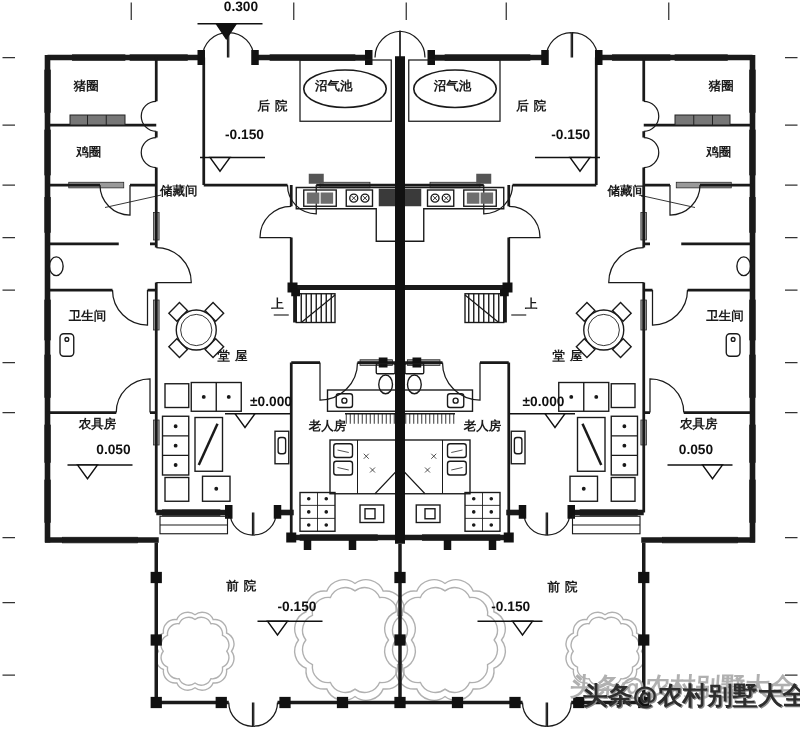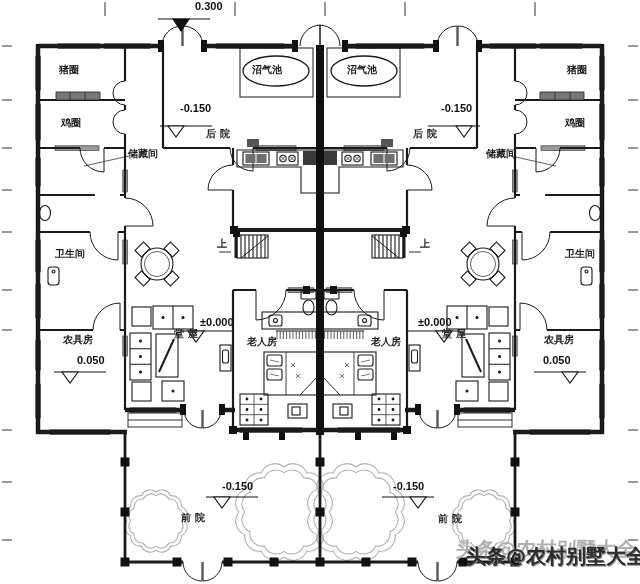--- a/index.html
+++ b/index.html
@@ -1,20 +1,20 @@
 <!DOCTYPE html>
 <html><head>
 <meta charset="utf-8">
 <style>
   html,body{margin:0;padding:0;background:#fff;}
   #stage{position:relative;width:640px;height:584px;background:#ffffff;overflow:hidden;
          font-family:"DejaVu Sans",sans-serif;}
   #plan-svg{position:absolute;left:0;top:0;}
   .lbl{position:absolute;font:600 10px/1.15 "DejaVu Sans",sans-serif;color:#1b1b1b;white-space:nowrap;}
-  .lbl.sp{letter-spacing:4px;margin-top:48px;}
+  .lbl.sp{letter-spacing:4px;}
   .lbl.sm{font-size:10px;}
   .elev{position:absolute;font:600 11px/1.1 "Liberation Sans",sans-serif;color:#101010;white-space:nowrap;}
   .wm{position:absolute;font:800 20px/1 "DejaVu Sans",sans-serif;white-space:nowrap;}
   .wm.ghost{color:#b0b0b0;transform:skewX(-4deg);}
   .wm.main{color:#2d2d2d;text-shadow:1px 1px 0 #8a8a8a;}
 </style>
 </head>
 <body>
 
 <div id="stage">
@@ -288,21 +288,21 @@
 <div class="lbl" style="left:544px;top:334px">农具房</div>
 <div class="lbl sp" style="left:174px;top:280px">堂屋</div>
 <div class="lbl sp" style="left:442px;top:280px">堂屋</div>
 <div class="lbl" style="left:247px;top:336px">老人房</div>
 <div class="lbl" style="left:371px;top:336px">老人房</div>
 <div class="lbl" style="left:217px;top:238px">上</div>
 <div class="lbl" style="left:420px;top:238px">上</div>
 <div class="lbl sp" style="left:181px;top:464px">前院</div>
 <div class="lbl sp" style="left:438px;top:465px">前院</div>
 
-<div class="elev" style="left:195px;top:0px">0.300</div>
+<div class="elev" style="left:179px;top:0px">0.300</div>
 <div class="elev" style="left:180px;top:102px">-0.150</div>
 <div class="elev" style="left:441px;top:102px">-0.150</div>
 <div class="elev" style="left:200px;top:316px">±0.000</div>
 <div class="elev" style="left:418px;top:316px">±0.000</div>
 <div class="elev" style="left:77px;top:354px">0.050</div>
 <div class="elev" style="left:543px;top:354px">0.050</div>
 <div class="elev" style="left:222px;top:480px">-0.150</div>
 <div class="elev" style="left:393px;top:480px">-0.150</div>
 
 <div class="wm ghost" style="left:456px;top:539px">头条@农村别墅大全</div>

